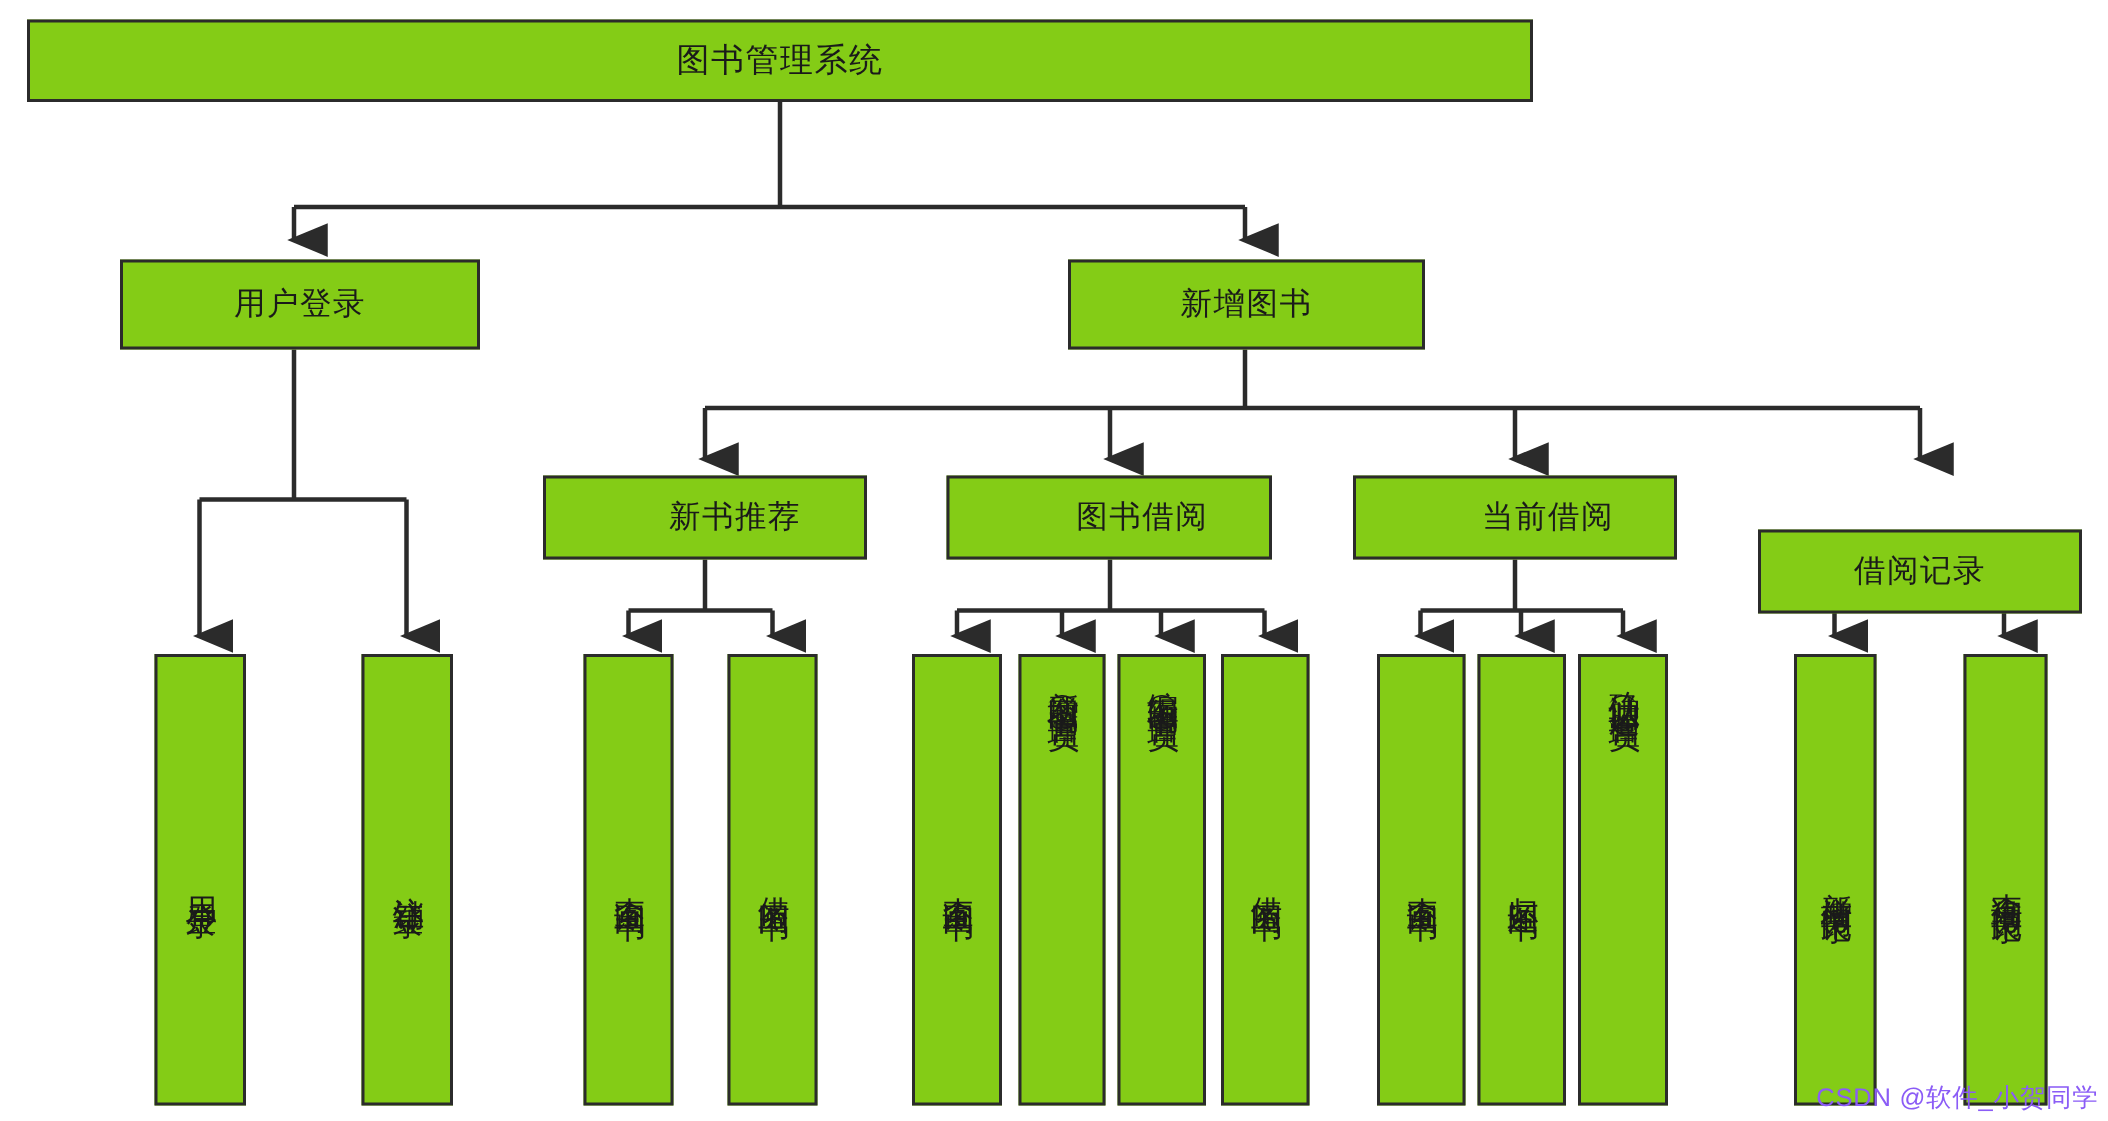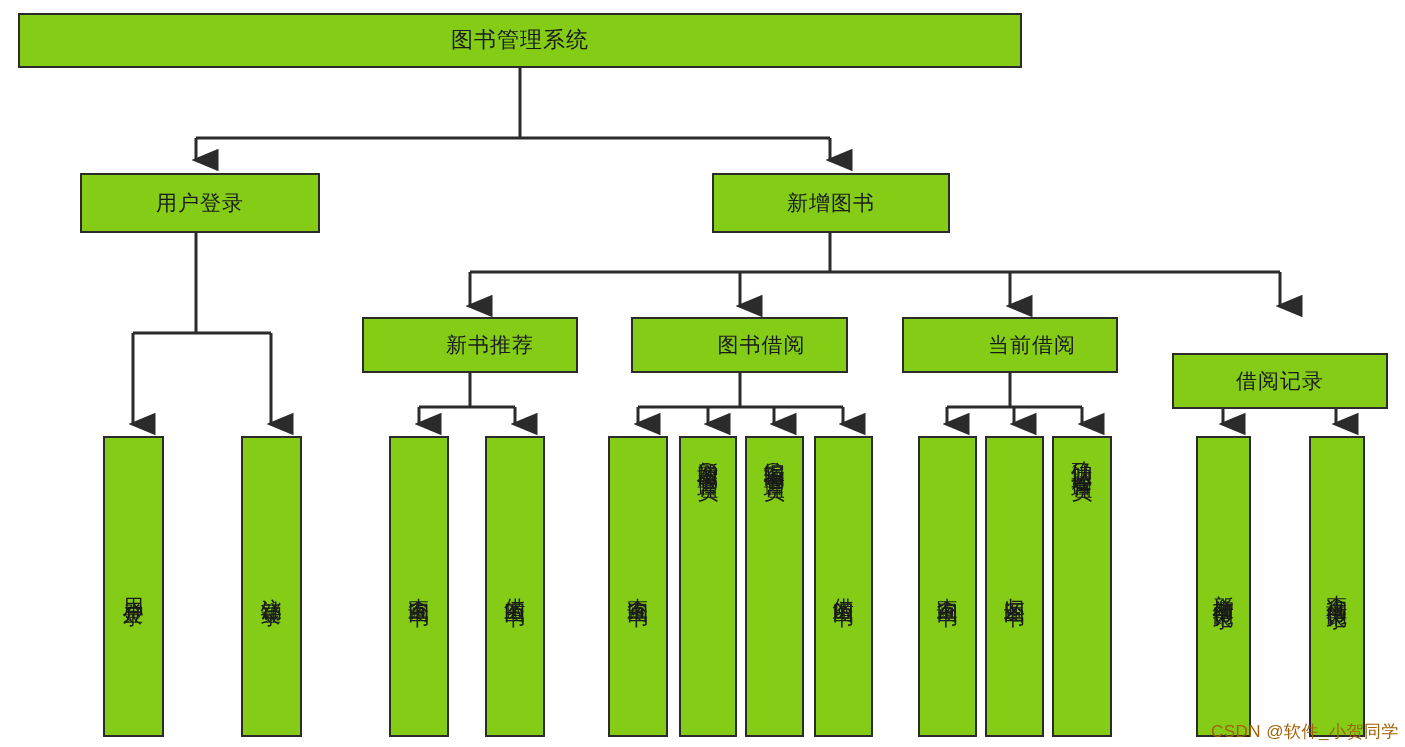--- a/index.html
+++ b/index.html
@@ -56,21 +56,21 @@
   }
   .node.vert.mid {
     align-items: center;
     padding-top: 0;
   }
   .watermark {
     position: absolute;
     right: 6px;
     bottom: 4px;
     font-size: 17px;
-    color: #a16207;
+    color: #8b5cf6;
     letter-spacing: 0.5px;
     z-index: 5;
     white-space: nowrap;
   }
 </style>
 </head>
 <body>
 
 <div id="canvas">
 

